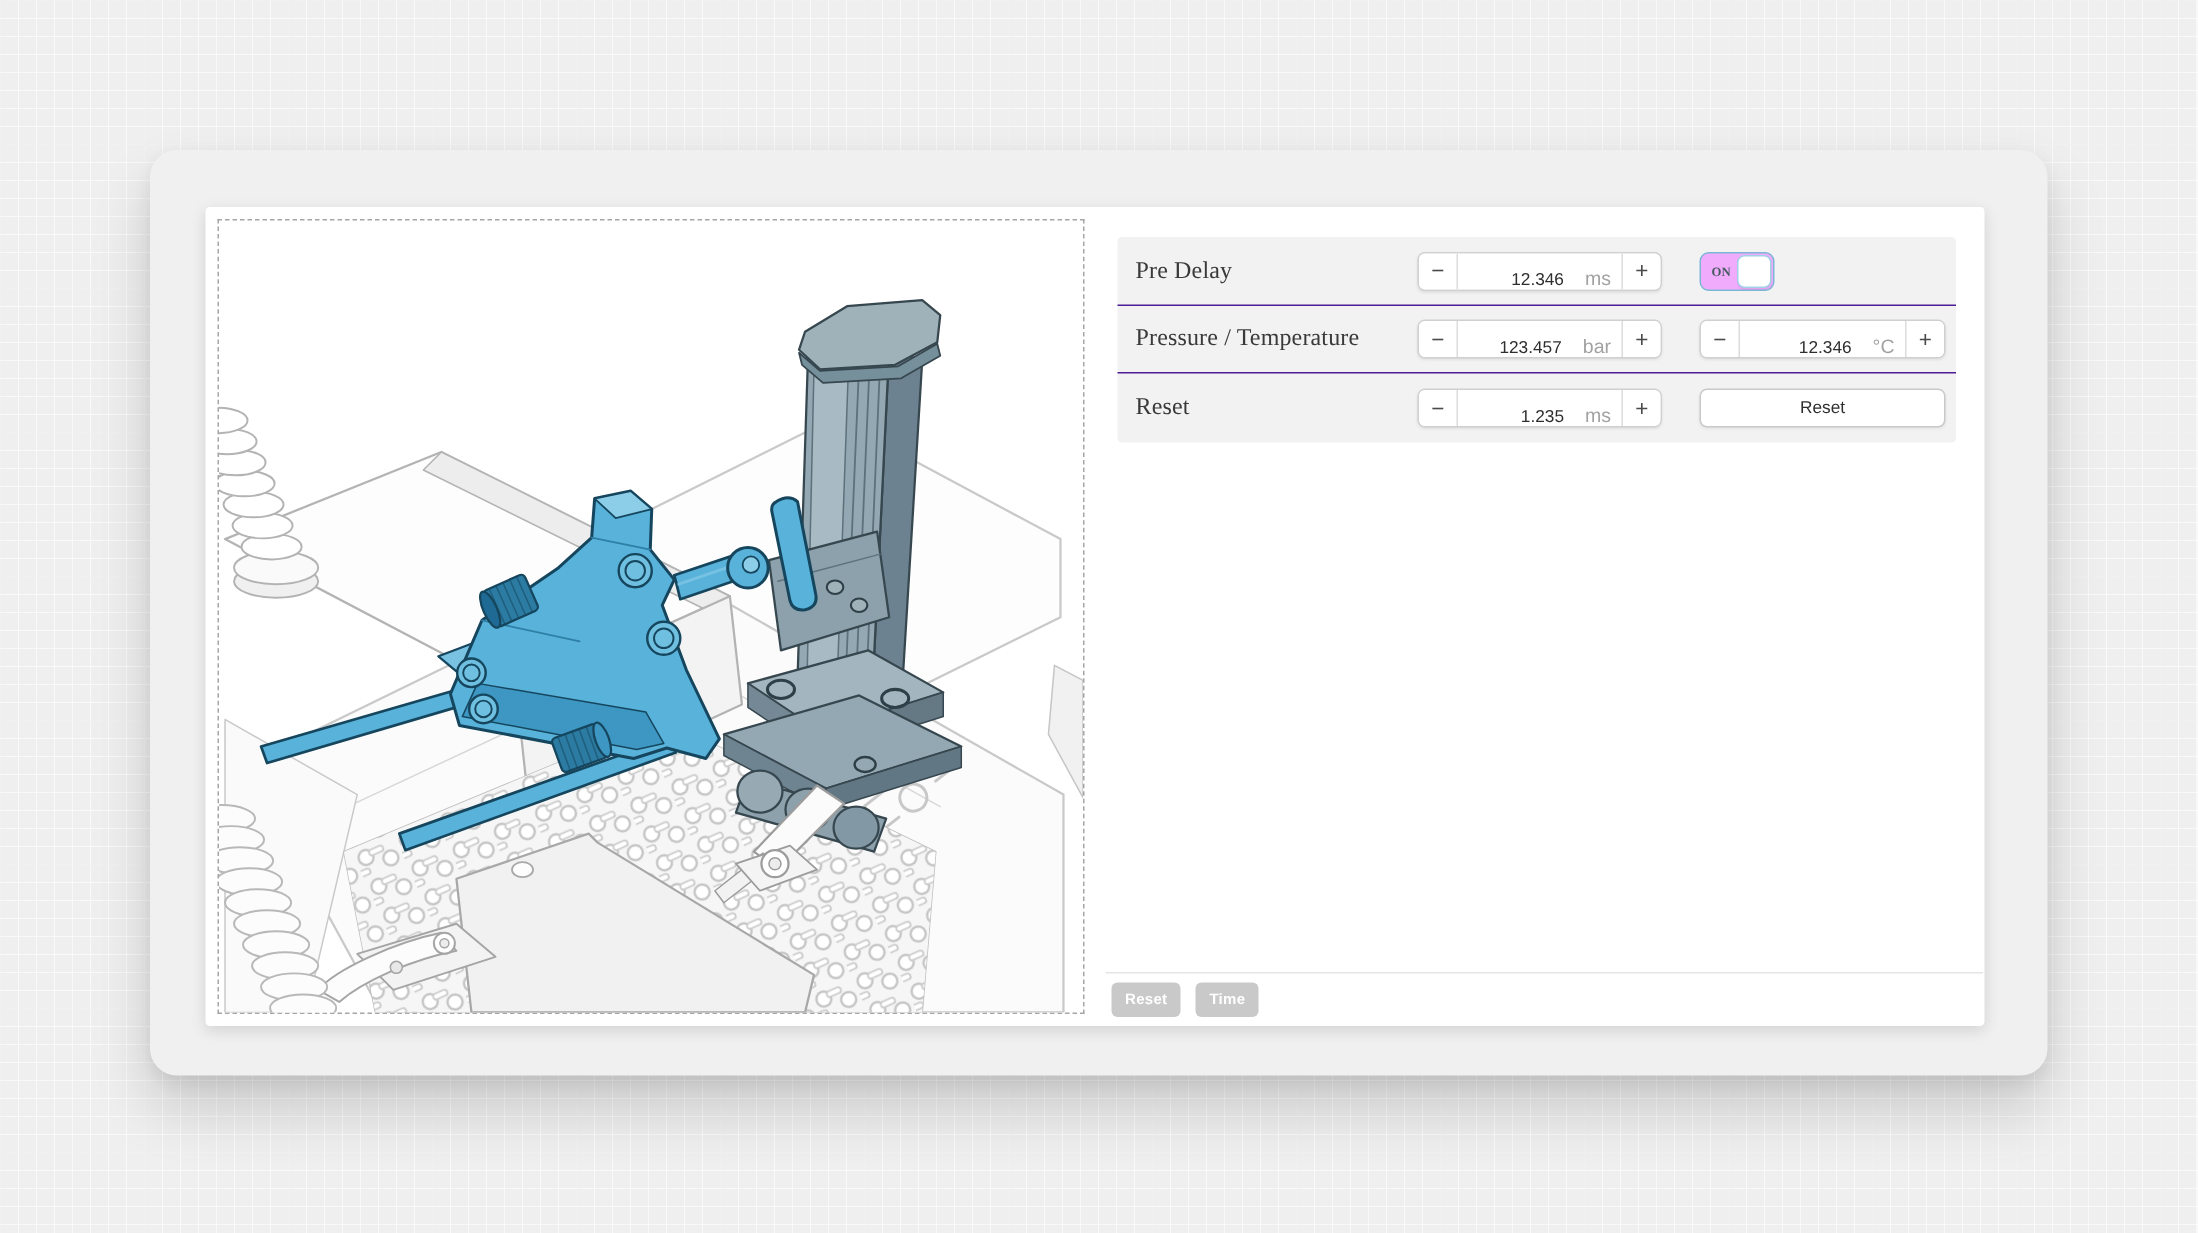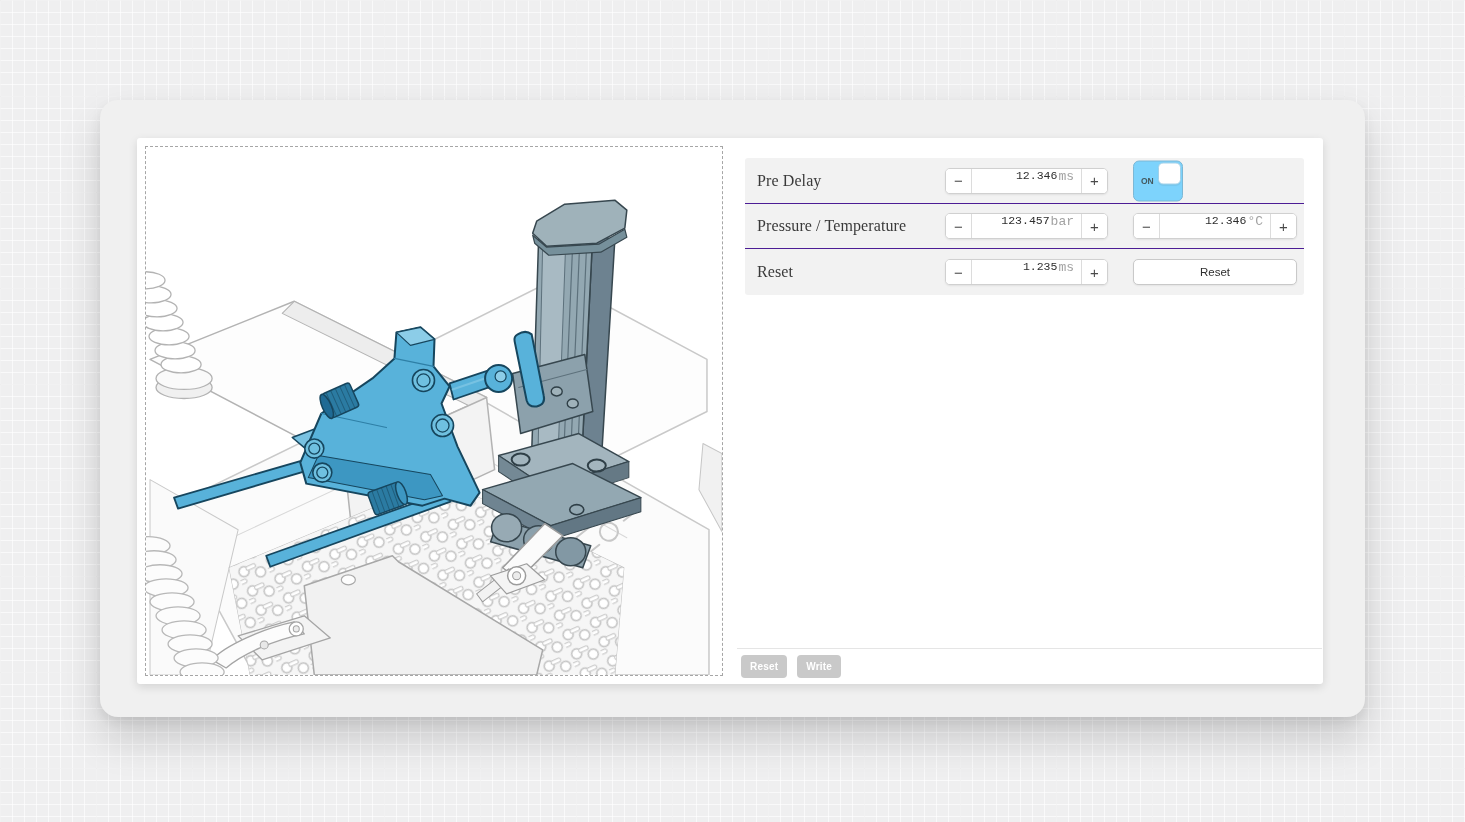--- a/index.html
+++ b/index.html
@@ -52,32 +52,32 @@
     box-shadow:0 1px 2px rgba(0,0,0,.08); overflow:hidden;
   }
   .step-btn{
     width:26px; flex:0 0 26px; background:#fff; border:none; cursor:pointer;
     display:flex; align-items:center; justify-content:center;
     font-size:15px; line-height:1; color:#4a4a4a; font-family:inherit; padding:0;
   }
   .step-btn.minus{ border-right:1px solid #dcdcdc; }
   .step-btn.plus { border-left:1px solid #dcdcdc; }
   .field{
-    flex:1; min-width:0; display:flex; align-items:flex-start; justify-content:flex-end;
-    gap:1px; padding:0 7px 0 4px; background:#fff;font-family:Liberation Mono, monospace;
+    flex:1; min-width:0; display:flex; align-items:flex-end; justify-content:flex-end;
+    gap:14px; padding:0 7px 0 4px; background:#fff;
   }
   .num{
     flex:1; min-width:0; border:none; outline:none; background:transparent;
     text-align:right; font-size:11.5px; color:#2e2e2e; font-family:inherit; padding:0;
   }
   .unit{ font-size:13px; color:#a2a2a2; white-space:nowrap; }
 
   .toggle{
-    position:relative; width:50px; height:41px; border-radius:6px;
-    background:#7dd3fc; border:1px solid #7cb8d6; cursor:pointer;
+    position:relative; width:50px; height:26px; border-radius:6px;
+    background:#f0abfc; border:1px solid #7cb8d6; cursor:pointer;font-family:Liberation Serif, serif;
   }
   .toggle-label{
     position:absolute; left:7px; top:50%; transform:translateY(-50%);
     font-size:8.5px; font-weight:bold; color:#44595f;
   }
   .knob{
     position:absolute; top:1px; right:1px; width:23px; height:22px;
     background:#fff; border:1px solid #a3d1e8; border-radius:5px;
     box-shadow:0 1px 1px rgba(0,0,0,.06);
   }
@@ -335,17 +335,17 @@
         </div>
         <div class="col-b">
           <button class="reset-btn">Reset</button>
         </div>
       </div>
 
     </div>
 
     <div class="footer-bar">
       <button class="footer-btn">Reset</button>
-      <button class="footer-btn">Write</button>
+      <button class="footer-btn">Time</button>
     </div>
 
   </div>
 </div>
 
 </body></html>

